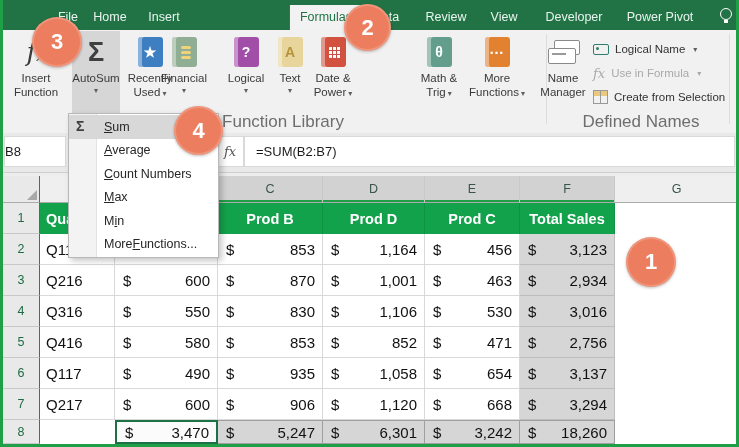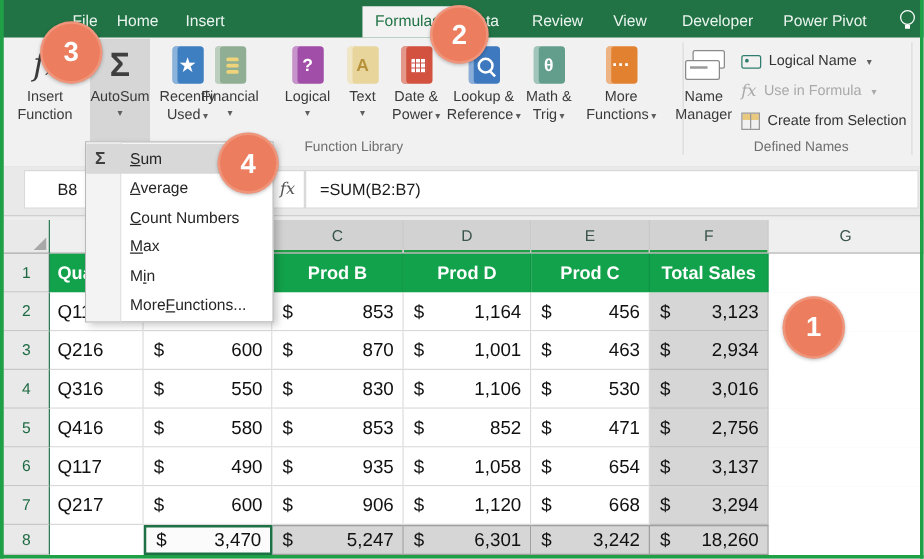--- a/index.html
+++ b/index.html
@@ -31,34 +31,34 @@
        background-image:linear-gradient(#C94F43 1px,transparent 1px),linear-gradient(90deg,#C94F43 1px,transparent 1px);
        background-size:4px 4px;background-position:0 3px,3px 0;}
   .mag{width:9px;height:9px;border:2px solid #fff;border-radius:50%;position:relative;margin-left:2px;}
   .mag::after{content:"";position:absolute;width:2px;height:6px;background:#fff;bottom:-5px;right:-2px;transform:rotate(-45deg);}
   .dots{font-size:15px;font-weight:bold;letter-spacing:1px;position:relative;top:-3px;}
   .nmic{position:relative;width:34px;height:26px;}
   .nmic .t2{position:absolute;left:8px;top:1px;width:24px;height:13px;background:#fff;border:1px solid #8A8A8A;border-radius:2px;}
   .nmic .t1{position:absolute;left:2px;top:9px;width:26px;height:14px;background:#fff;border:1px solid #8A8A8A;border-radius:2px;}
   .nmic .t1::after{content:"";position:absolute;left:3px;top:4px;width:14px;height:2px;background:#9A9A9A;}
   .vsep{position:absolute;top:4px;width:1px;height:90px;background:#DCDCDC;}
-  .grouplabel{position:absolute;top:82px;font-size:11px;color:#6E6E6E;text-align:center;}
+  .grouplabel{position:absolute;top:82px;font-size:17px;color:#6E6E6E;text-align:center;}
   .dnrow{position:absolute;left:590px;height:20px;display:flex;align-items:center;gap:6px;font-size:11.5px;color:#333;white-space:nowrap;}
   .dnrow.dis{color:#A9A9A9;}
   .dntag{width:14px;height:9px;border:1.5px solid #2E7D6E;border-radius:2px;position:relative;}
   .dntag::after{content:"";position:absolute;left:2px;top:2.5px;width:3px;height:3px;border-radius:50%;background:#2E7D6E;}
   .fxgray{font-family:"DejaVu Serif",serif;font-style:italic;font-size:13px;color:#A9A9A9;}
   .cfs{width:13px;height:12px;border:1px solid #999;background:
        linear-gradient(#E8C97E 5px,transparent 5px);position:relative;}
   .cfs::after{content:"";position:absolute;left:6px;top:0;width:1px;height:100%;background:#999;}
 
   
   .fbar{position:absolute;left:3px;top:133px;width:733px;height:39px;background:#E9E9E9;border-bottom:1px solid #CFCFCF;}
   .fbox{position:absolute;top:3px;height:31px;background:#fff;border:1px solid #D9D9D9;box-sizing:border-box;display:flex;align-items:center;font-size:13px;color:#1B1B1B;}
-  .namebox{left:16px;width:62px;padding-left:26px;}
+  .namebox{left:1px;width:62px;padding-left:0;}
   .fxbox{left:213px;width:28px;justify-content:center;}
   .formulabox{left:241px;width:491px;padding-left:11px;}
 
   
   .grid{position:absolute;left:3px;top:176px;width:736px;display:grid;z-index:1;}
   .cell{box-sizing:border-box;overflow:hidden;white-space:nowrap;}
   .corner{position:relative;background:#E9E9E9;border-right:1px solid #2E7D57;border-bottom:1px solid #ABABAB;}
   .tri{position:absolute;right:2px;bottom:2px;width:0;height:0;border-left:10px solid transparent;border-bottom:10px solid #A8A8A8;}
   .ch{background:#EFEFEF;border-right:1px solid #C8C8C8;border-bottom:1px solid #ABABAB;display:flex;align-items:center;justify-content:center;font-size:12.5px;color:#39544A;}
   .chsel{background:#D2D2D2;box-shadow:inset 0 -2px 0 #1FA047;}
@@ -164,29 +164,20 @@
     <div class="rbtn" style="left:303px;width:54px">
       <div class="ic">
           <div class="book" style="background:#D2523F">
             <span class="cal"></span>
           </div>
         </div>
       <div class="l">Date &amp;</div>
       <div class="l"><span>Power</span><span class="arr-in">▾</span></div>
     </div>
 
-    <div class="rbtn" style="left:348px;width:72px">
-      <div class="ic">
-          <div class="book" style="background:#3E78BE">
-            <span class="mag"></span>
-          </div>
-        </div>
-      <div class="l">Lookup &amp;</div>
-      <div class="l"><span>Reference</span><span class="arr-in">▾</span></div>
-    </div>
 
     <div class="rbtn" style="left:410px;width:52px">
       <div class="ic">
           <div class="book" style="background:#639E8C">θ</div>
         </div>
       <div class="l">Math &amp;</div>
       <div class="l"><span>Trig</span><span class="arr-in">▾</span></div>
     </div>
 
     <div class="rbtn" style="left:461px;width:66px">

